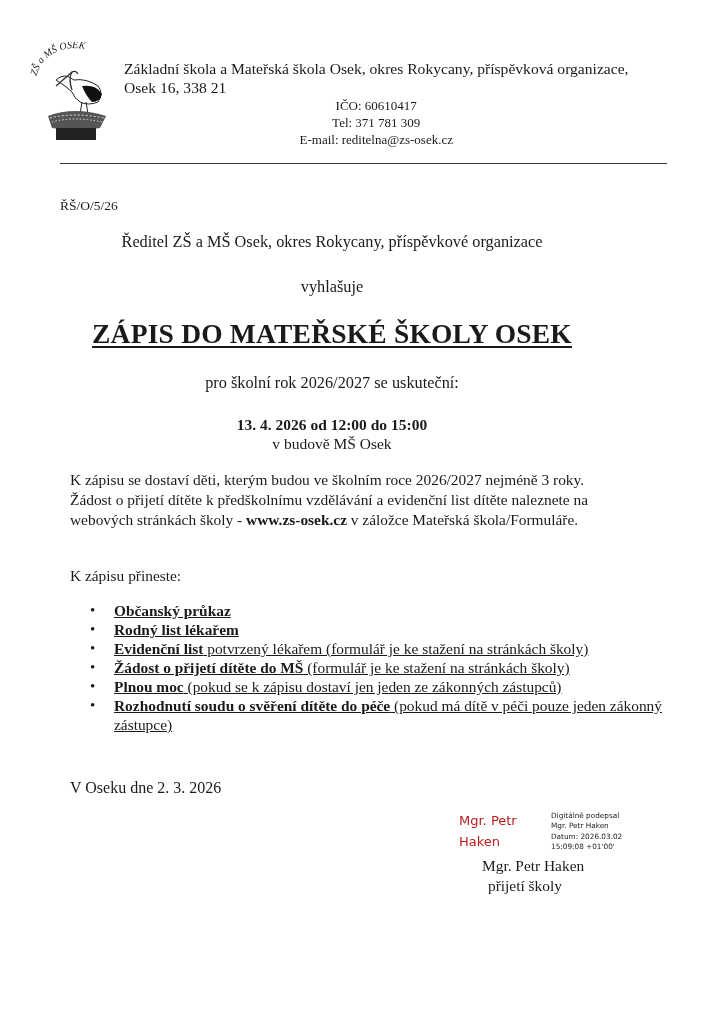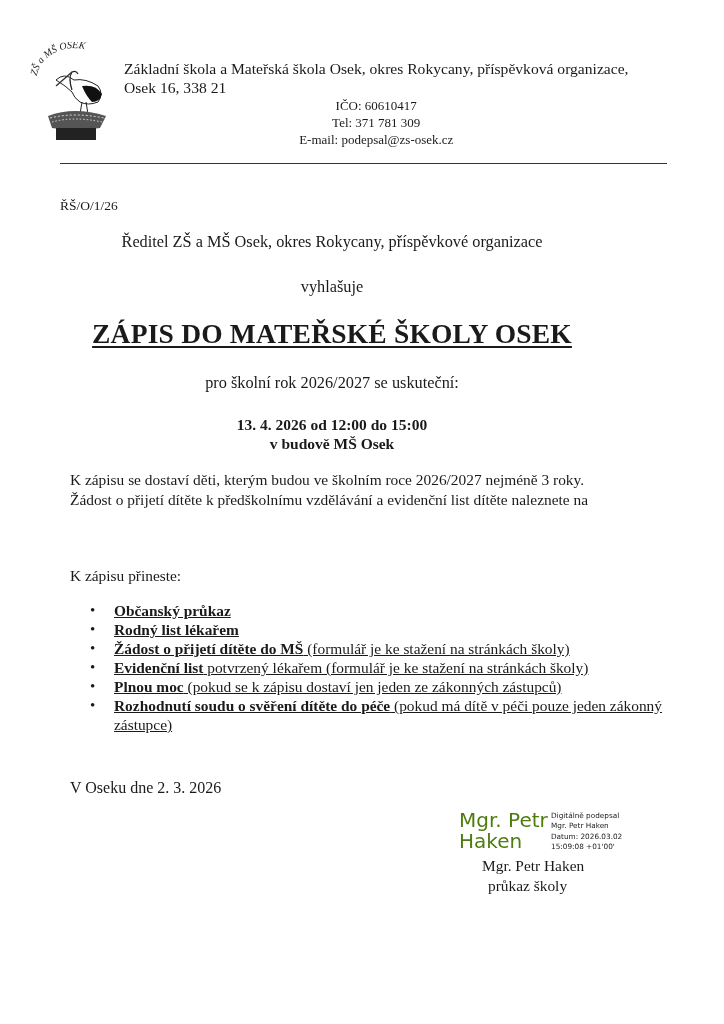--- a/index.html
+++ b/index.html
@@ -45,21 +45,21 @@
       top: 318px; font-size: 27.5px; font-weight: bold;
       letter-spacing: 0.2px;
     }
     .main-title span {
       text-decoration: underline;
       text-decoration-thickness: 2px;
       text-underline-offset: 3px;
     }
     .school-year { top: 373px; font-size: 16.3px; }
     .date-time { top: 416px; font-size: 15.5px; font-weight: bold; }
-    .venue { top: 435px; font-size: 15.5px; font-weight: bold; }
+    .venue { top: 435px; font-size: 15.5px; font-weight: normal; }
 
     .para {
       left: 70px; top: 470px; width: 630px;
       font-size: 15.4px; line-height: 20px;
     }
     .para .row { display: block; white-space: nowrap; }
     .para b { font-weight: bold; }
 
     .bring-label { left: 70px; top: 567px; font-size: 15.4px; }
 
@@ -78,22 +78,22 @@
       left: 0; top: 0;
       font-size: 15px;
     }
     .items li b { font-weight: bold; }
 
     .place-date { left: 70px; top: 779px; font-size: 16px; }
 
     .sig-name {
       left: 459px; top: 810px;
       font-family: "DejaVu Sans", "Liberation Sans", sans-serif;
-      font-size: 20px; line-height: 21px;
-      color: #4d7c0f;
+      font-size: 13px; line-height: 21px;
+      color: #b91c1c;
     }
     .sig-name span { display: block; }
     .sig-meta {
       left: 551px; top: 811px;
       font-family: "DejaVu Sans", "Liberation Sans", sans-serif;
       font-size: 7.3px; line-height: 10.3px;
       color: #222;
     }
     .sig-meta span { display: block; white-space: nowrap; }
     .sig-printed {
@@ -131,66 +131,67 @@
 
     <rect x="30" y="86" width="40" height="12" fill="#222"></rect>
   </svg>
 </div>
 
 <div class="abs header-text">
   <span class="l1">Základní škola a Mateřská škola Osek, okres Rokycany, příspěvková organizace,</span>
   <span class="l2">Osek 16, 338 21</span>
   <span class="small">IČO: 60610417</span>
   <span class="small">Tel: 371 781 309</span>
-  <span class="small">E-mail: podepsal@zs-osek.cz</span>
+  <span class="small">E-mail: reditelna@zs-osek.cz</span>
 </div>
 
 <div class="abs rule"></div>
 
-<div class="abs ref">ŘŠ/O/1/26</div>
+<div class="abs ref">ŘŠ/O/5/26</div>
 
 <div class="abs center-line director-line">Ředitel ZŠ a MŠ Osek, okres Rokycany, příspěvkové organizace</div>
 
 <div class="abs center-line announce">vyhlašuje</div>
 
 <div class="abs center-line main-title">
   <span>ZÁPIS DO MATEŘSKÉ ŠKOLY OSEK</span>
 </div>
 
 <div class="abs center-line school-year">pro školní rok 2026/2027 se uskuteční:</div>
 
 <div class="abs center-line date-time">13. 4. 2026 od 12:00 do 15:00</div>
 <div class="abs center-line venue">v budově MŠ Osek</div>
 
 <div class="abs para">
   <span class="row">K zápisu se dostaví děti, kterým budou ve školním roce 2026/2027 nejméně 3 roky.</span>
   <span class="row">Žádost o přijetí dítěte k předškolnímu vzdělávání a evidenční list dítěte naleznete na</span>
+  <span class="row"><span>webových stránkách školy - </span><b>www.zs-osek.cz</b><span> v záložce Mateřská škola/Formuláře.</span></span>
 </div>
 
 <div class="abs bring-label">K zápisu přineste:</div>
 
 <ul class="abs items">
   <li><b>Občanský průkaz</b><span></span></li>
   <li><b>Rodný list lékařem</b><span></span></li>
+  <li><b>Evidenční list</b><span> potvrzený lékařem (formulář je ke stažení na stránkách školy)</span></li>
   <li><b>Žádost o přijetí dítěte do MŠ</b><span> (formulář je ke stažení na stránkách školy)</span></li>
-  <li><b>Evidenční list</b><span> potvrzený lékařem (formulář je ke stažení na stránkách školy)</span></li>
   <li><b>Plnou moc</b><span> (pokud se k zápisu dostaví jen jeden ze zákonných zástupců)</span></li>
   <li><b>Rozhodnutí soudu o svěření dítěte do péče</b><span> (pokud má dítě v péči pouze jeden zákonný zástupce)</span></li>
 </ul>
 
 <div class="abs place-date">V Oseku dne 2. 3. 2026</div>
 
 <div class="abs sig-name">
   <span>Mgr. Petr</span>
   <span>Haken</span>
 </div>
 
 <div class="abs sig-meta">
   <span>Digitálně podepsal</span>
   <span>Mgr. Petr Haken</span>
   <span>Datum: 2026.03.02</span>
   <span>15:09:08 +01'00'</span>
 </div>
 
 <div class="abs sig-printed">
   <span>Mgr. Petr Haken</span>
-  <span class="role">průkaz školy</span>
+  <span class="role">přijetí školy</span>
 </div>
 
 </body></html>

